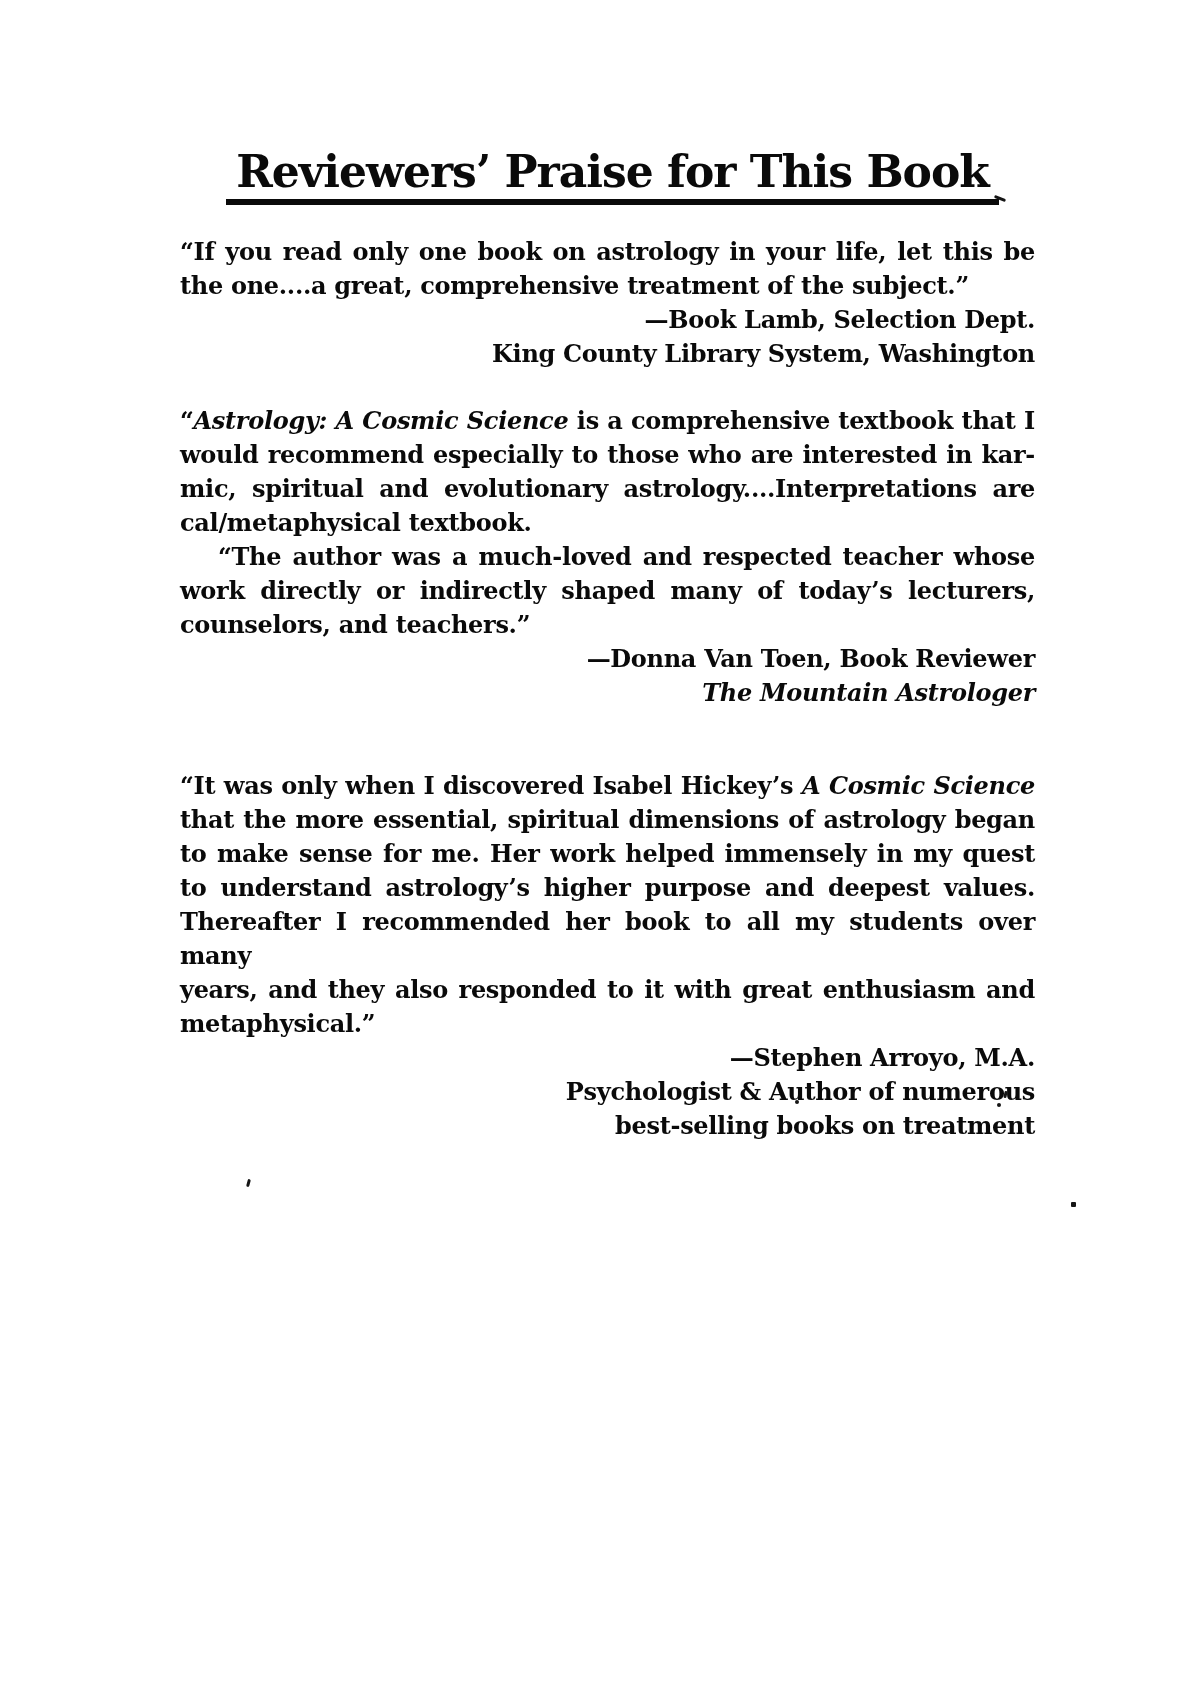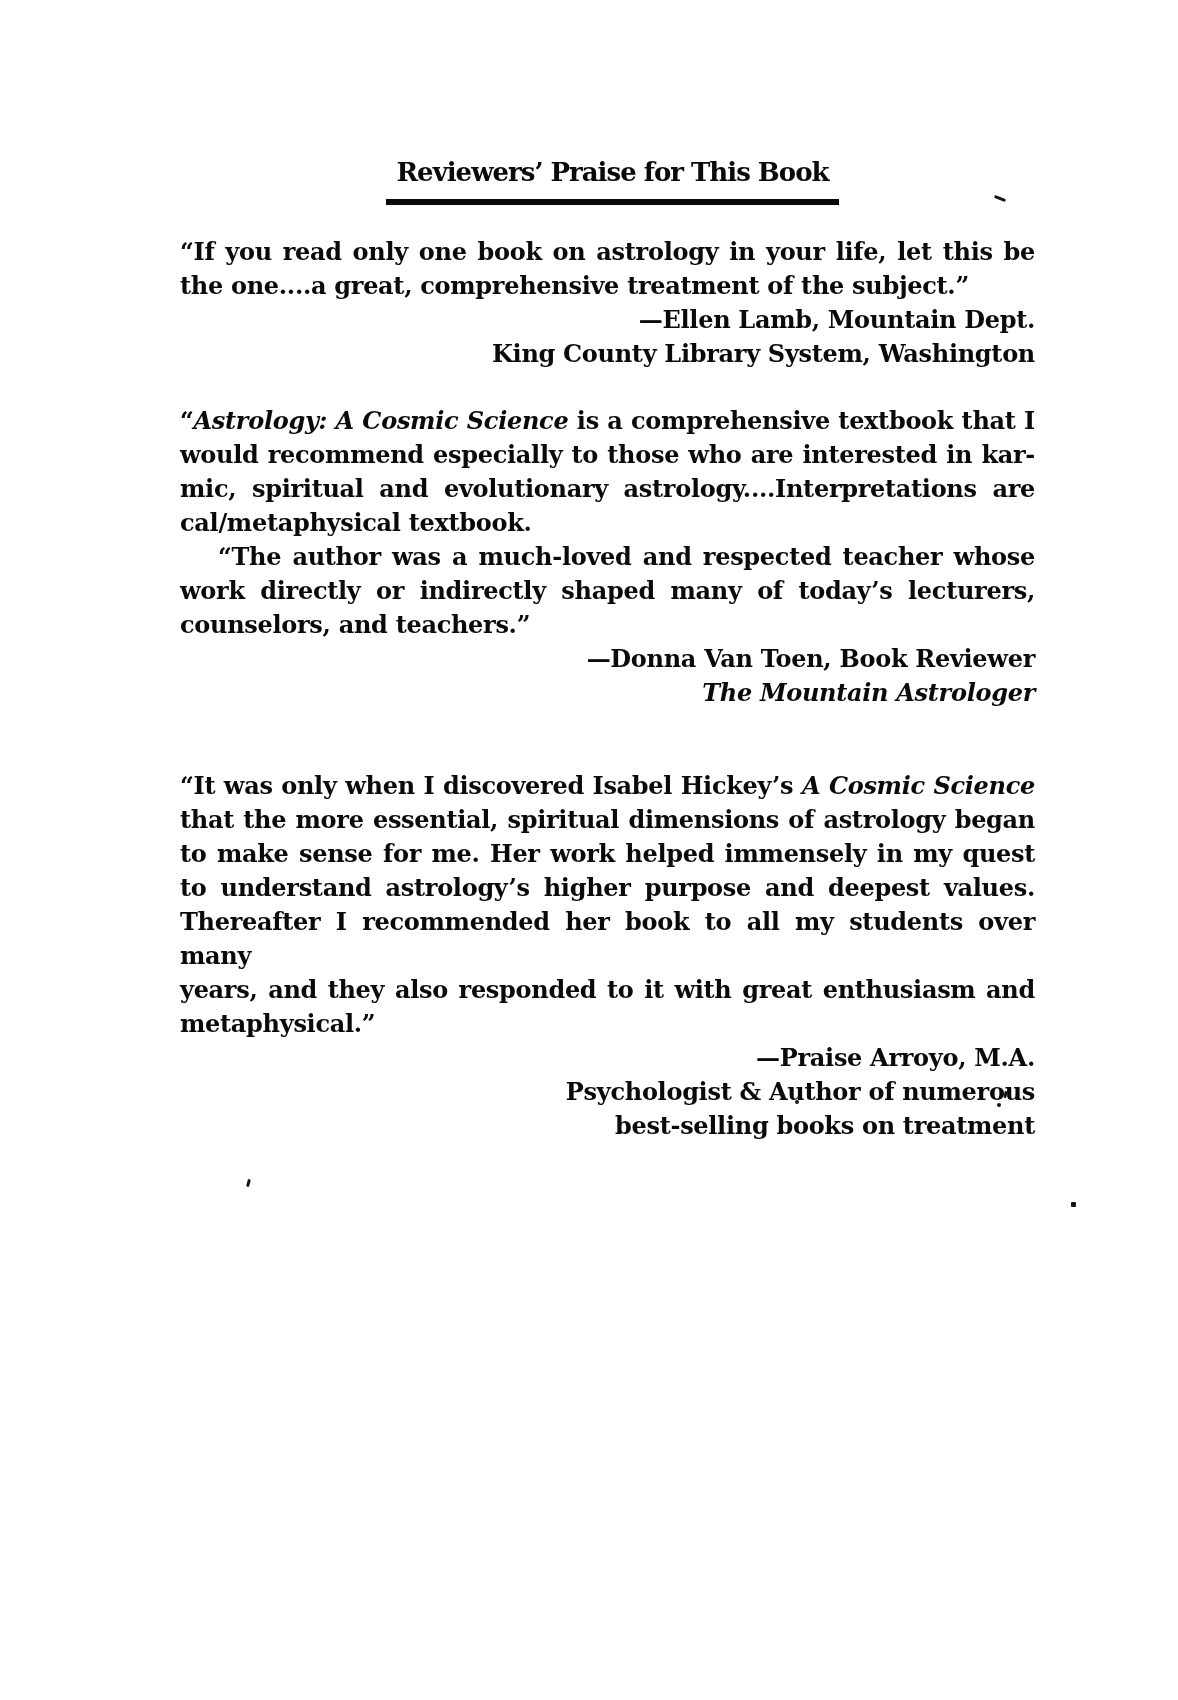--- a/index.html
+++ b/index.html
@@ -9,21 +9,21 @@
     position: relative;
     font-family: "DejaVu Serif", "Liberation Serif", serif;
     color: #0a0a0a;
     overflow: hidden;
   }
   .page { position: absolute; inset: 0; background: #ffffff; }
 
   .title-wrap { position: absolute; left: 185px; width: 855px; top: 150px; text-align: center; }
   .title {
     display: inline-block; margin: 0;
-    font-size: 26px; font-weight: 700; letter-spacing: -1px;
+    font-size: 44px; font-weight: 700; letter-spacing: -1px;
     line-height: 44px; padding: 0 10px 5px;
     border-bottom: 6px solid #0a0a0a;
     white-space: nowrap;
   }
 
   .review { position: absolute; left: 180px; width: 855px;
     font-size: 24px; font-weight: 700; letter-spacing: -0.3px; }
   #r1 { top: 235px; }
   #r2 { top: 404px; }
   #r3 { top: 769px; }
@@ -47,21 +47,21 @@
 
 <div class="page">
 
   <header class="title-wrap">
     <h1 class="title">Reviewers’ Praise for This Book</h1>
   </header>
 
   <section class="review" id="r1">
     <div class="line">“If you read only one book on astrology in your life, let this be</div>
     <div class="line last">the one....a great, comprehensive treatment of the subject.”</div>
-    <div class="attr">—Ellen Lamb, Mountain Dept.</div>
+    <div class="attr">—Book Lamb, Selection Dept.</div>
     <div class="attr">King County Library System, Washington</div>
   </section>
 
   <section class="review" id="r2">
     <div class="line">
       <span>“</span><span class="it">Astrology: A Cosmic Science</span><span> is a comprehensive textbook that I</span>
     </div>
     <div class="line">would recommend especially to those who are interested in kar-</div>
     <div class="line">mic, spiritual and evolutionary astrology....Interpretations are</div>
     <div class="line last">cal/metaphysical textbook.</div>
@@ -75,21 +75,21 @@
   <section class="review" id="r3">
     <div class="line">
       <span>“It was only when I discovered Isabel Hickey’s </span><span class="it">A Cosmic Science</span>
     </div>
     <div class="line">that the more essential, spiritual dimensions of astrology began</div>
     <div class="line">to make sense for me. Her work helped immensely in my quest</div>
     <div class="line">to understand astrology’s higher purpose and deepest values.</div>
     <div class="line">Thereafter I recommended her book to all my students over many</div>
     <div class="line">years, and they also responded to it with great enthusiasm and</div>
     <div class="line last">metaphysical.”</div>
-    <div class="attr">—Praise Arroyo, M.A.</div>
+    <div class="attr">—Stephen Arroyo, M.A.</div>
     <div class="attr">Psychologist &amp; Author of numerous</div>
     <div class="attr">best-selling books on treatment</div>
   </section>
 
   <div class="speck" id="speck-title"></div>
   <div class="speck" id="speck-a"></div>
   <div class="speck" id="speck-b"></div>
   <div class="speck" id="speck-c"></div>
   <div class="speck" id="speck-d"></div>
   <div class="speck" id="speck-e"></div>

